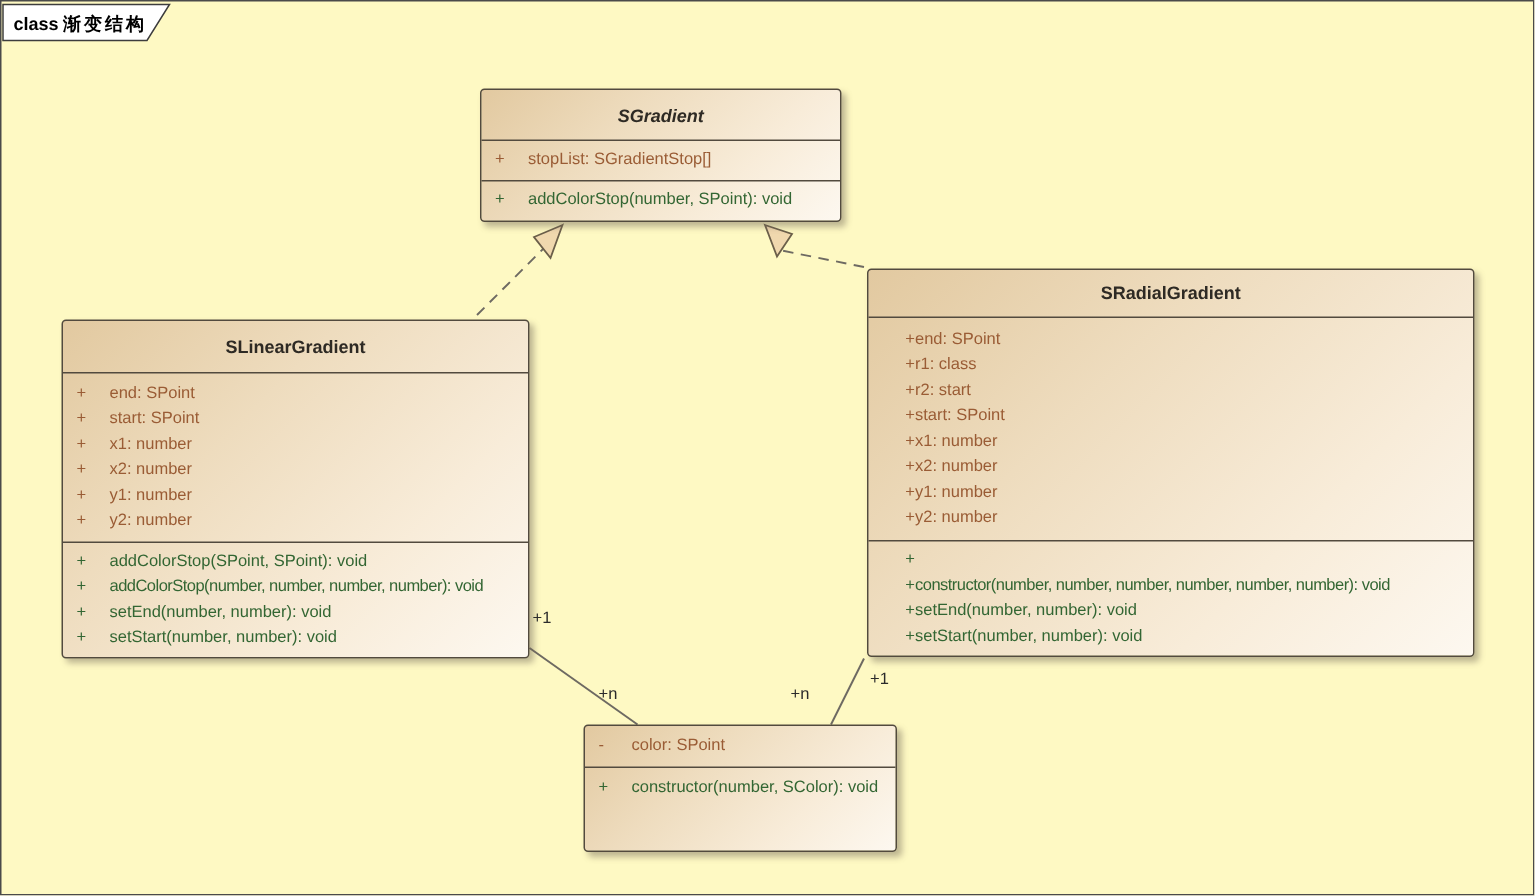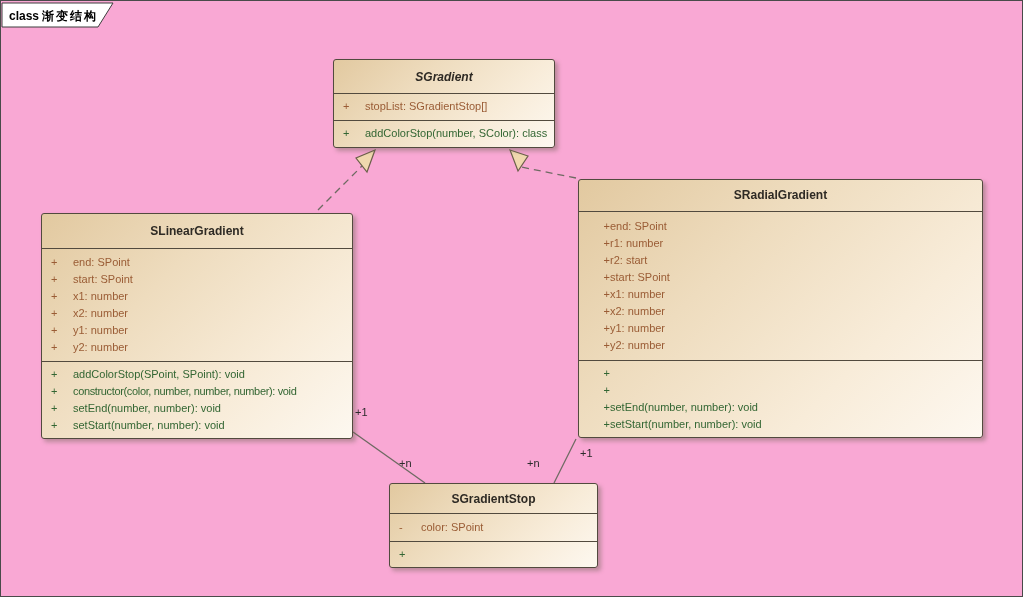--- a/index.html
+++ b/index.html
@@ -1,16 +1,16 @@
 <!DOCTYPE html>
 <html><head>
 <meta charset="utf-8">
 <style>
   html,body{margin:0;padding:0;background:#ffffff;font-family:"Liberation Sans","DejaVu Sans",sans-serif;}
-  #canvas{position:relative;width:1023px;height:597px;background:#f9a8d4;border:1px solid #4a4a4a;box-sizing:border-box;overflow:hidden;}
+  #canvas{position:relative;width:1023px;height:597px;background:#fef9c3;border:1px solid #4a4a4a;box-sizing:border-box;overflow:hidden;}
 
   
   .frame-tab{position:absolute;left:1px;top:2px;width:112px;height:25px;}
   .frame-tab .tab-text{position:absolute;left:7px;top:5px;font-size:12px;font-weight:bold;color:#000;white-space:nowrap;}
   .frame-tab .tab-text .kw{letter-spacing:0;}
   .frame-tab .tab-text .nm{letter-spacing:2px;margin-left:3px;}
 
   
   .uml-class{position:absolute;box-sizing:border-box;border:1px solid #524a3e;border-radius:3px;
     background:linear-gradient(135deg,#e2c9a0 0%,#eedcbe 35%,#f8ecd9 70%,#fdf8f0 100%);
@@ -50,32 +50,32 @@
 
     <line x1="575" y1="438" x2="553" y2="482" stroke="#6e6a62" stroke-width="1.3"></line>
   </svg>
 
   <div class="frame-tab">
     <div class="tab-text">
       <span class="kw">class</span><span class="nm">渐变结构</span>
     </div>
   </div>
 
-  <div class="uml-class" style="left:332px;top:58px;width:222px;height:89px;">
+  <div class="uml-class" style="left:319px;top:58px;width:241px;height:89px;">
     <div class="cls-title abstract" style="height:35px;">SGradient</div>
     <div class="cls-attrs" style="height:27px;">
       <div class="row attr">
         <span class="vis">+</span>
         <span class="txt">stopList: SGradientStop[]</span>
       </div>
     </div>
     <div class="cls-ops" style="height:27px;">
       <div class="row op">
         <span class="vis">+</span>
-        <span class="txt">addColorStop(number, SColor): class</span>
+        <span class="txt">addColorStop(number, SPoint): void</span>
       </div>
     </div>
   </div>
 
   <div class="uml-class" style="left:40px;top:212px;width:312px;height:226px;">
     <div class="cls-title" style="height:35px;">SLinearGradient</div>
     <div class="cls-attrs" style="height:115px;">
       <div class="row attr">
         <span class="vis">+</span>
         <span class="txt">end: SPoint</span>
@@ -101,21 +101,21 @@
         <span class="txt">y2: number</span>
       </div>
     </div>
     <div class="cls-ops" style="height:76px;">
       <div class="row op">
         <span class="vis">+</span>
         <span class="txt">addColorStop(SPoint, SPoint): void</span>
       </div>
       <div class="row op tight">
         <span class="vis">+</span>
-        <span class="txt">constructor(color, number, number, number): void</span>
+        <span class="txt">addColorStop(number, number, number, number): void</span>
       </div>
       <div class="row op">
         <span class="vis">+</span>
         <span class="txt">setEnd(number, number): void</span>
       </div>
       <div class="row op">
         <span class="vis">+</span>
         <span class="txt">setStart(number, number): void</span>
       </div>
     </div>
@@ -123,21 +123,21 @@
 
   <div class="uml-class" style="left:577px;top:178px;width:405px;height:259px;text-align:right;">
     <div class="cls-title" style="height:32px;">SRadialGradient</div>
     <div class="cls-attrs" style="height:150px;">
       <div class="row attr">
         <span class="vis">+</span>
         <span class="txt">end: SPoint</span>
       </div>
       <div class="row attr">
         <span class="vis">+</span>
-        <span class="txt">r1: number</span>
+        <span class="txt">r1: class</span>
       </div>
       <div class="row attr">
         <span class="vis">+</span>
         <span class="txt">r2: start</span>
       </div>
       <div class="row attr">
         <span class="vis">+</span>
         <span class="txt">start: SPoint</span>
       </div>
       <div class="row attr">
@@ -156,43 +156,44 @@
         <span class="vis">+</span>
         <span class="txt">y2: number</span>
       </div>
     </div>
     <div class="cls-ops" style="height:77px;">
       <div class="row op">
         <span class="vis">+</span>
       </div>
       <div class="row op tight">
         <span class="vis">+</span>
+        <span class="txt">constructor(number, number, number, number, number, number): void</span>
       </div>
       <div class="row op">
         <span class="vis">+</span>
         <span class="txt">setEnd(number, number): void</span>
       </div>
       <div class="row op">
         <span class="vis">+</span>
         <span class="txt">setStart(number, number): void</span>
       </div>
     </div>
   </div>
 
   <div class="uml-class" style="left:388px;top:482px;width:209px;height:85px;">
-    <div class="cls-title" style="height:31px;">SGradientStop</div>
     <div class="cls-attrs" style="height:28px;">
       <div class="row attr">
         <span class="vis">-</span>
         <span class="txt">color: SPoint</span>
       </div>
     </div>
     <div class="cls-ops" style="height:26px;">
       <div class="row op">
         <span class="vis">+</span>
+        <span class="txt">constructor(number, SColor): void</span>
       </div>
     </div>
   </div>
 
   <div class="mult" style="left:354px;top:405px;">+1</div>
   <div class="mult" style="left:398px;top:456px;">+n</div>
   <div class="mult" style="left:526px;top:456px;">+n</div>
   <div class="mult" style="left:579px;top:446px;">+1</div>
 
 </div>

